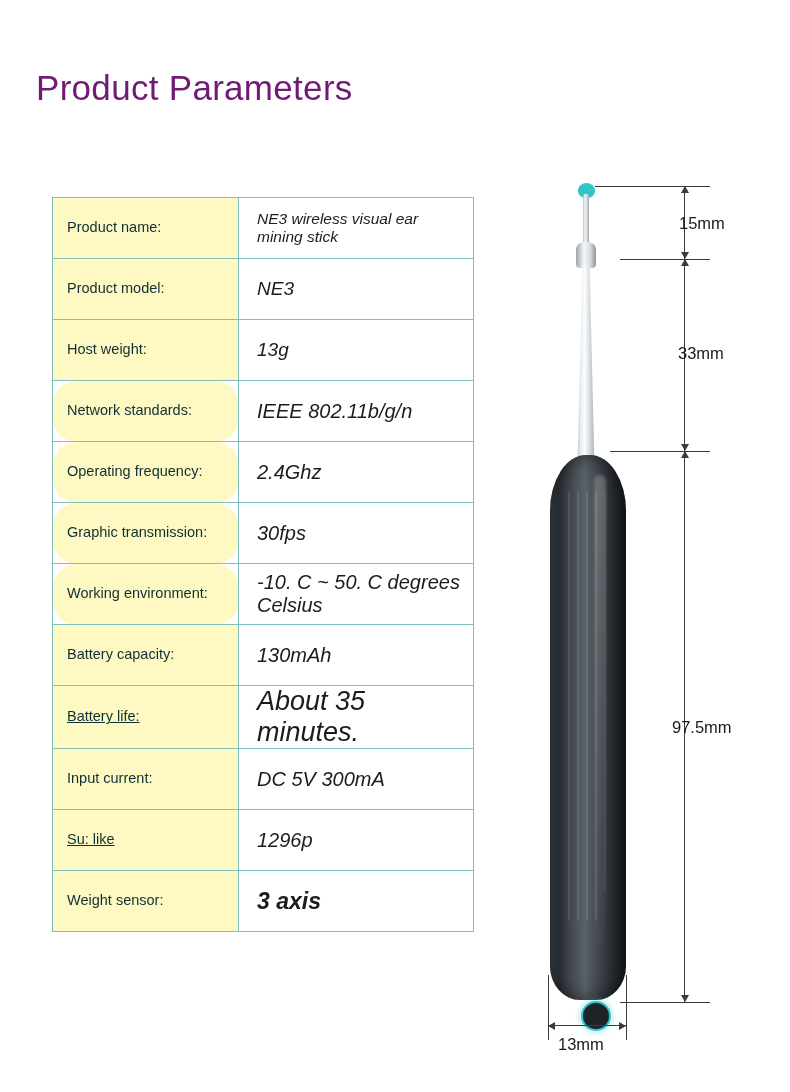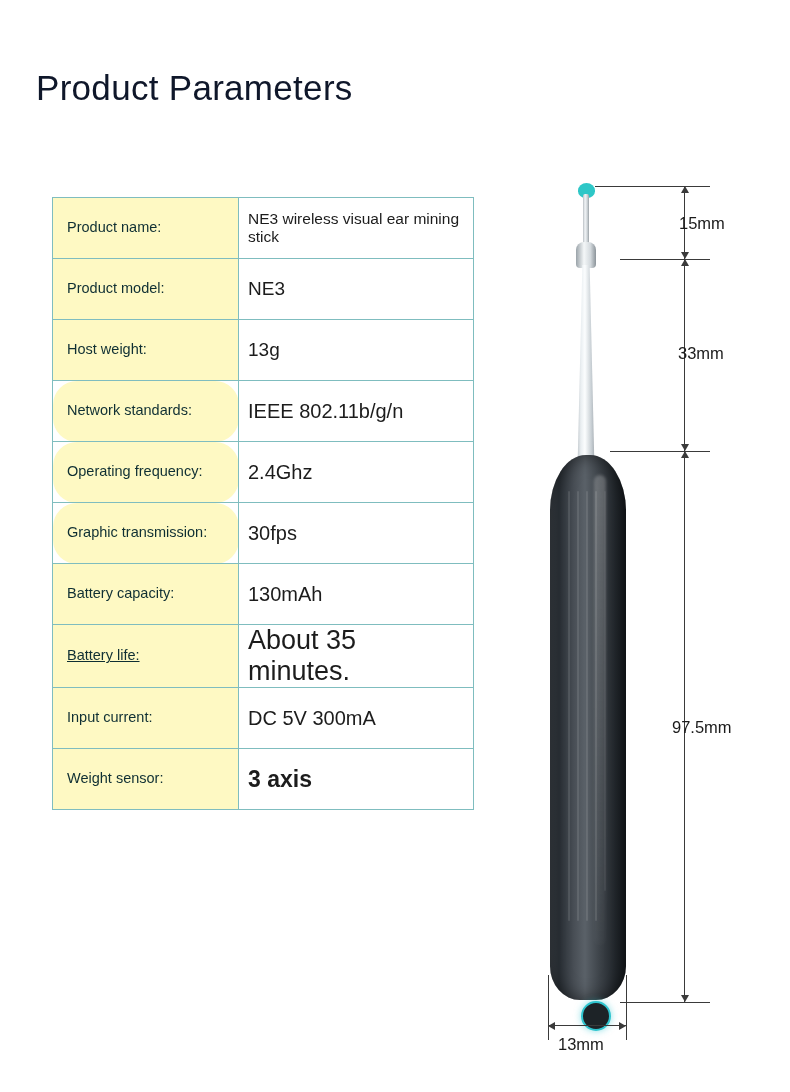--- a/index.html
+++ b/index.html
@@ -23,21 +23,21 @@
   }
 
   
   .page-title {
     position: absolute;
     left: 36px;
     top: 68px;
     font-size: 35px;
     font-weight: 400;
     letter-spacing: 0.3px;
-    color: #0f172a;
+    color: #701a75;
   }
 
   
   .spec-table {
     position: absolute;
     left: 52px;
     top: 197px;
     width: 422px;
     border-collapse: collapse;
     table-layout: fixed;
@@ -54,21 +54,22 @@
     width: 165px;
     background: #fef9c3;
     color: #0f2f33;
     font-size: 14.5px;
     line-height: 1.18;
     padding-right: 6px;
   }
   .spec-table td.value {
     background: #ffffff;
     color: #1c1c1c;
-    padding-left: 9px;
+    padding-left: 18px;
+    font-style: italic;
   }
 
   
   .v-s  { font-size: 15.5px; }
   .v-m  { font-size: 19px; }
   .v-l  { font-size: 20px; }
   .v-xl { font-size: 27px; }
   .v-xxl{ font-size: 23px; font-weight: 700; }
 
   .lbl-s  { font-size: 13.5px; }
@@ -257,30 +258,38 @@
       </tr>
       <tr>
         <td class="label lbl-l">Operating frequency:</td>
         <td class="value v-l">2.4Ghz</td>
       </tr>
       <tr>
         <td class="label lbl-l">Graphic transmission:</td>
         <td class="value v-l">30fps</td>
       </tr>
       <tr>
+        <td class="label lbl-l">Working environment:</td>
+        <td class="value v-l">-10. C ~ 50. C degrees Celsius</td>
+      </tr>
+      <tr>
         <td class="label lbl-s">Battery capacity:</td>
         <td class="value v-l">130mAh</td>
       </tr>
       <tr>
         <td class="label lbl-m">Battery life:</td>
         <td class="value v-xl">About 35 minutes.</td>
       </tr>
       <tr>
         <td class="label lbl-s">Input current:</td>
         <td class="value v-l">DC 5V 300mA</td>
+      </tr>
+      <tr>
+        <td class="label lbl-m">Su: like</td>
+        <td class="value v-l">1296p</td>
       </tr>
       <tr>
         <td class="label lbl-s">Weight sensor:</td>
         <td class="value v-xxl">3 axis</td>
       </tr>
     </tbody>
   </table>
 
   <div class="device">
     <div class="tip-head"></div>

